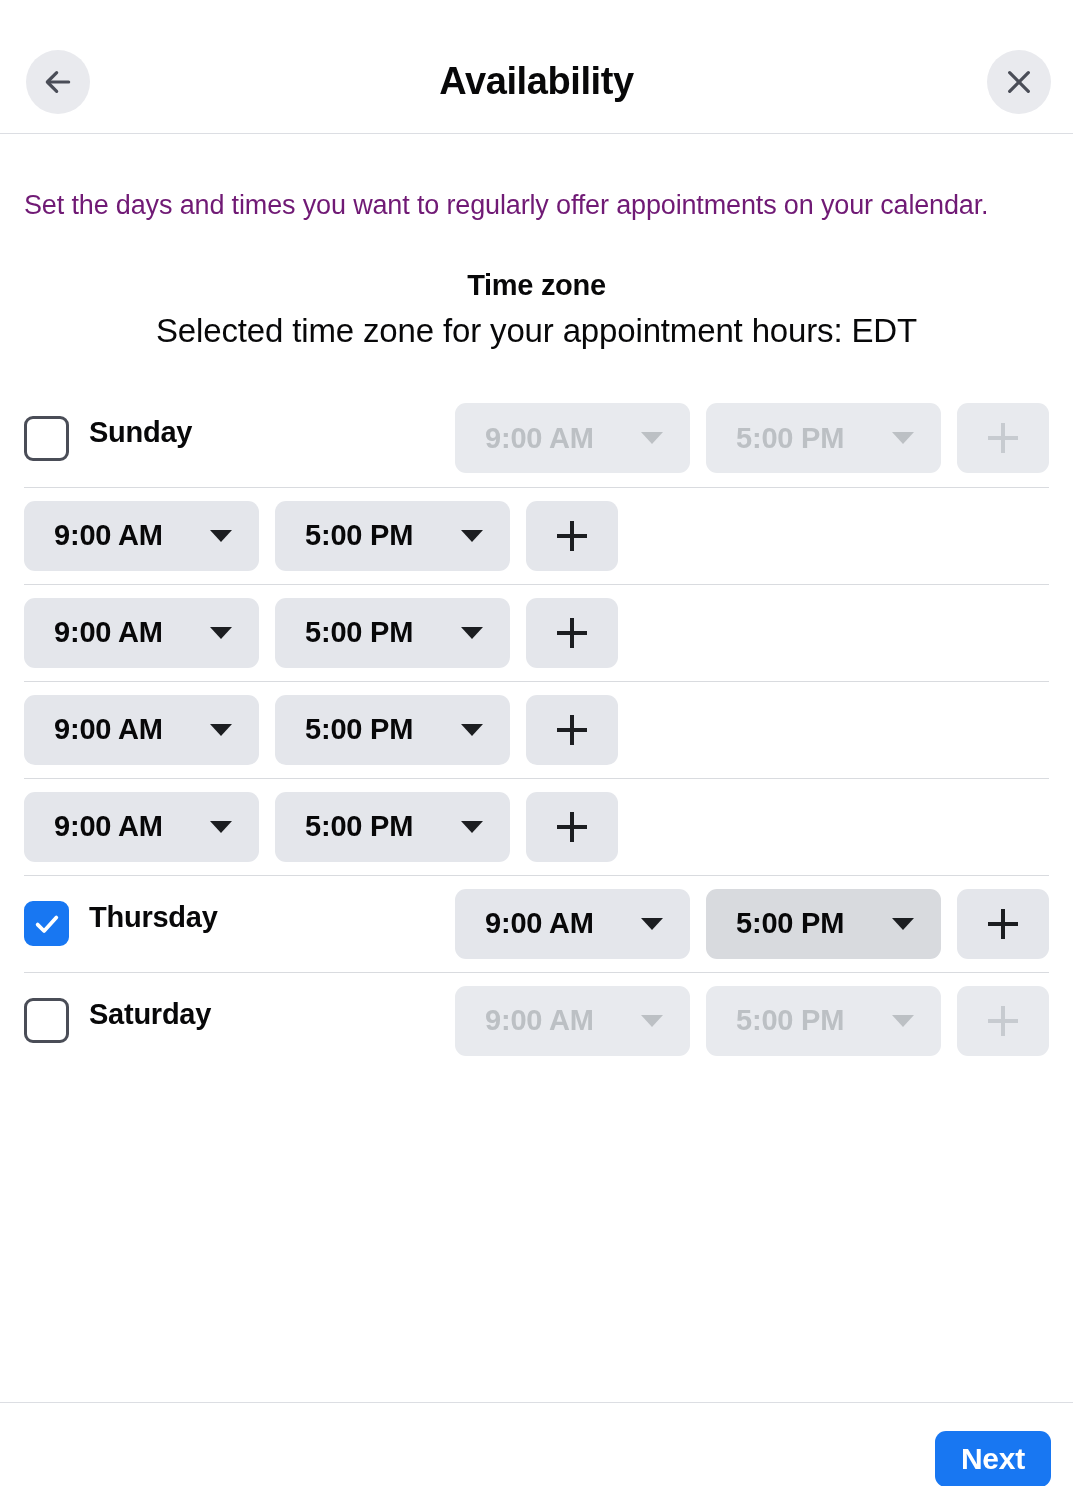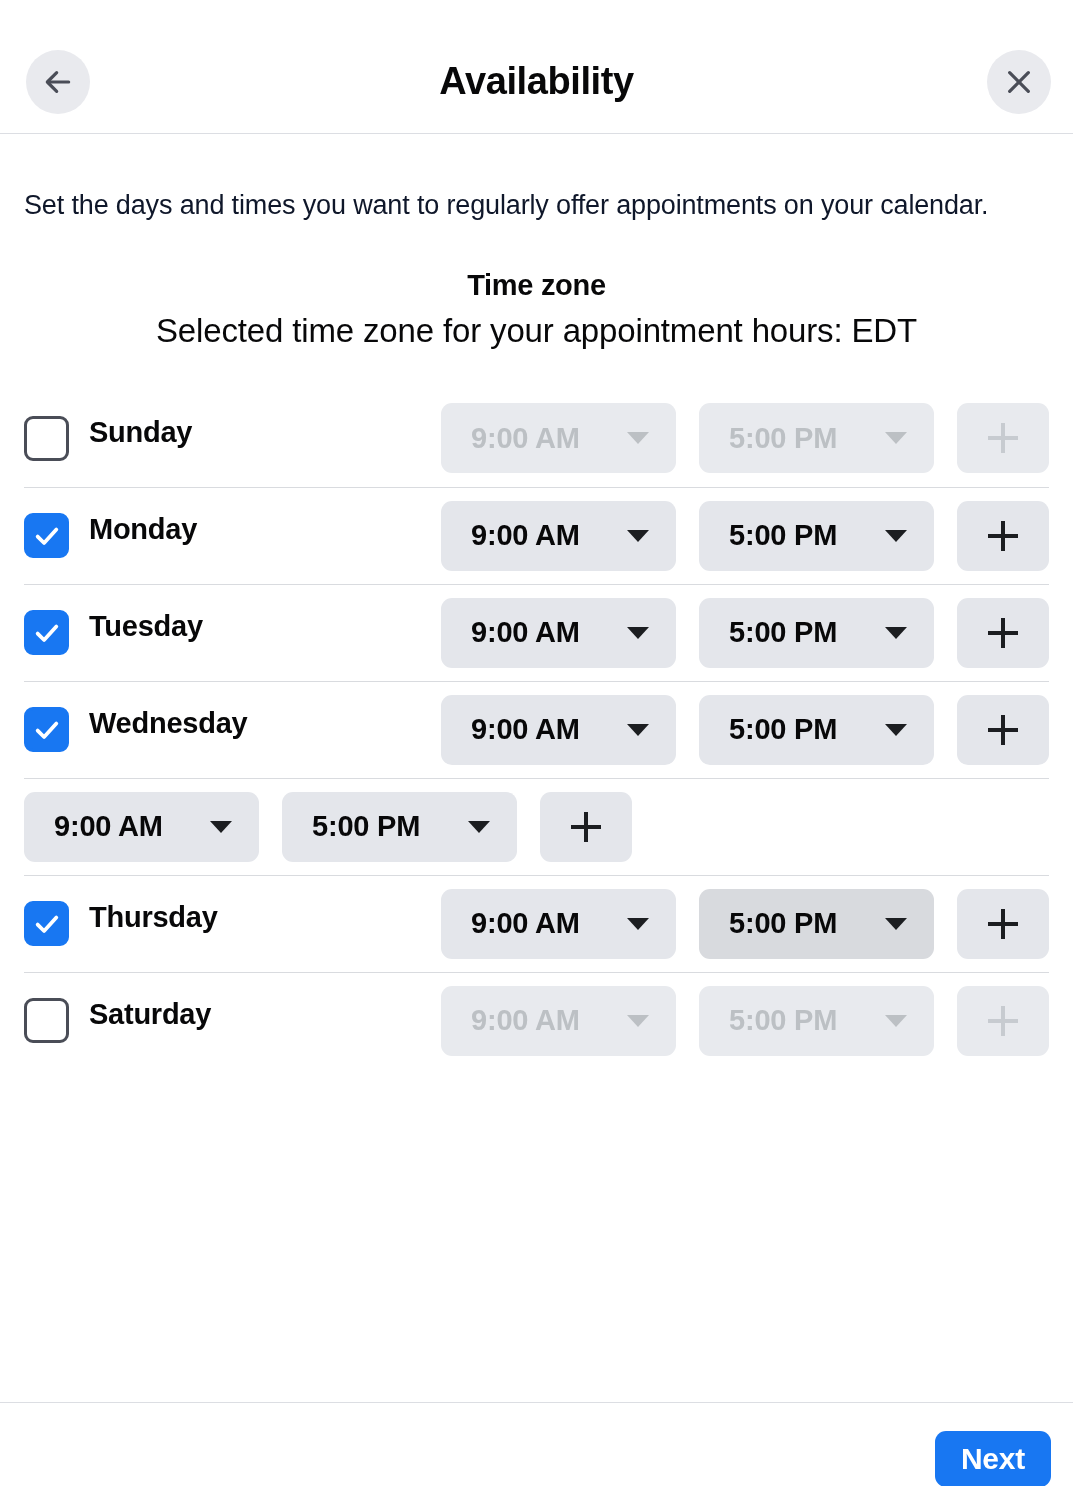--- a/index.html
+++ b/index.html
@@ -65,21 +65,21 @@
   
   .body {
     flex: 1 1 auto;
     padding: 0 24px;
     overflow: hidden;
   }
 
   .intro {
     font-size: 27px;
     line-height: 1.46;
-    color: #0f172a;
+    color: #701a75;
     padding-top: 52px;
     letter-spacing: -0.15px;
     max-width: 1000px;
   }
 
   .tz-block { margin-top: 42px; text-align: center; }
 
   .tz-title {
     font-size: 29px;
     font-weight: bold;
@@ -139,21 +139,21 @@
     font-weight: bold;
     color: #080809;
     letter-spacing: -0.25px;
     white-space: nowrap;
   }
 
   .day-controls {
     display: flex;
     align-items: flex-start;
     flex: 0 0 auto;
-    gap: 23px;
+    gap: 16px;
   }
 
   .time-select {
     width: 235px;
     height: 70px;
     border-radius: 11px;
     background: #e4e6eb;
     border: none;
     display: flex;
     align-items: center;
@@ -287,74 +287,50 @@
             <button class="time-select">
               <span class="tval">5:00 PM</span>
               <span class="caret"></span>
             </button>
             <button class="add-btn" aria-label="+">
               <span class="plus"></span>
             </button>
           </div>
         </div>
         <div class="day-row">
-          <div class="day-left">
-            <div class="checkbox checked">
-              <svg width="28" height="28" viewBox="0 0 24 24" fill="none" stroke="#ffffff" stroke-width="3.2" stroke-linecap="round" stroke-linejoin="round">
-                <polyline points="4 12.5 9.5 18 20 6.5"></polyline>
-              </svg>
-            </div>
-            <div class="day-label">Monday</div>
-          </div>
           <div class="day-controls">
             <button class="time-select">
               <span class="tval">9:00 AM</span>
               <span class="caret"></span>
             </button>
             <button class="time-select">
               <span class="tval">5:00 PM</span>
               <span class="caret"></span>
             </button>
             <button class="add-btn" aria-label="+">
               <span class="plus"></span>
             </button>
           </div>
         </div>
         <div class="day-row">
-          <div class="day-left">
-            <div class="checkbox checked">
-              <svg width="28" height="28" viewBox="0 0 24 24" fill="none" stroke="#ffffff" stroke-width="3.2" stroke-linecap="round" stroke-linejoin="round">
-                <polyline points="4 12.5 9.5 18 20 6.5"></polyline>
-              </svg>
-            </div>
-            <div class="day-label">Tuesday</div>
-          </div>
           <div class="day-controls">
             <button class="time-select">
               <span class="tval">9:00 AM</span>
               <span class="caret"></span>
             </button>
             <button class="time-select">
               <span class="tval">5:00 PM</span>
               <span class="caret"></span>
             </button>
             <button class="add-btn" aria-label="+">
               <span class="plus"></span>
             </button>
           </div>
         </div>
         <div class="day-row">
-          <div class="day-left">
-            <div class="checkbox checked">
-              <svg width="28" height="28" viewBox="0 0 24 24" fill="none" stroke="#ffffff" stroke-width="3.2" stroke-linecap="round" stroke-linejoin="round">
-                <polyline points="4 12.5 9.5 18 20 6.5"></polyline>
-              </svg>
-            </div>
-            <div class="day-label">Wednesday</div>
-          </div>
           <div class="day-controls">
             <button class="time-select">
               <span class="tval">9:00 AM</span>
               <span class="caret"></span>
             </button>
             <button class="time-select">
               <span class="tval">5:00 PM</span>
               <span class="caret"></span>
             </button>
             <button class="add-btn" aria-label="+">

